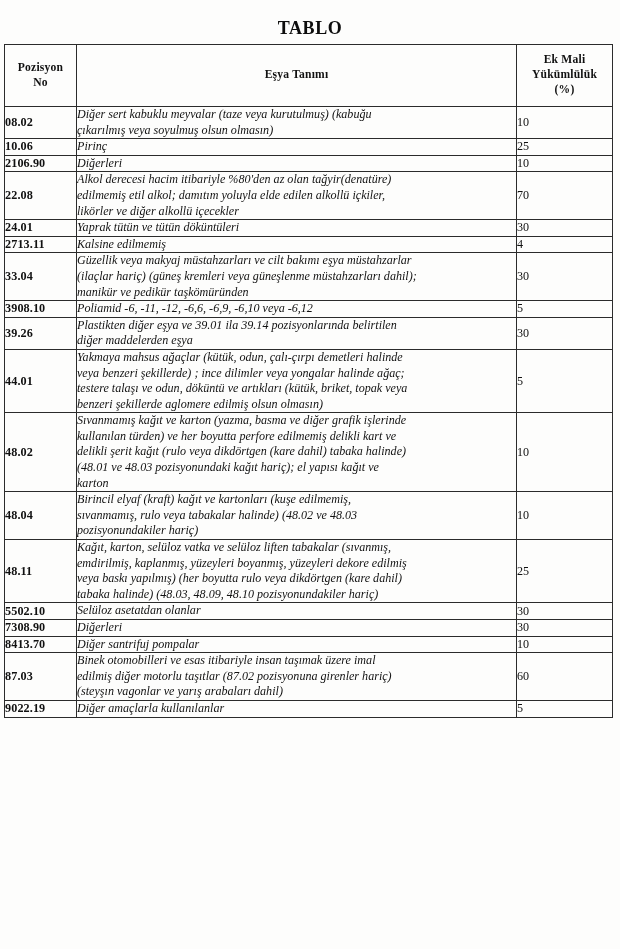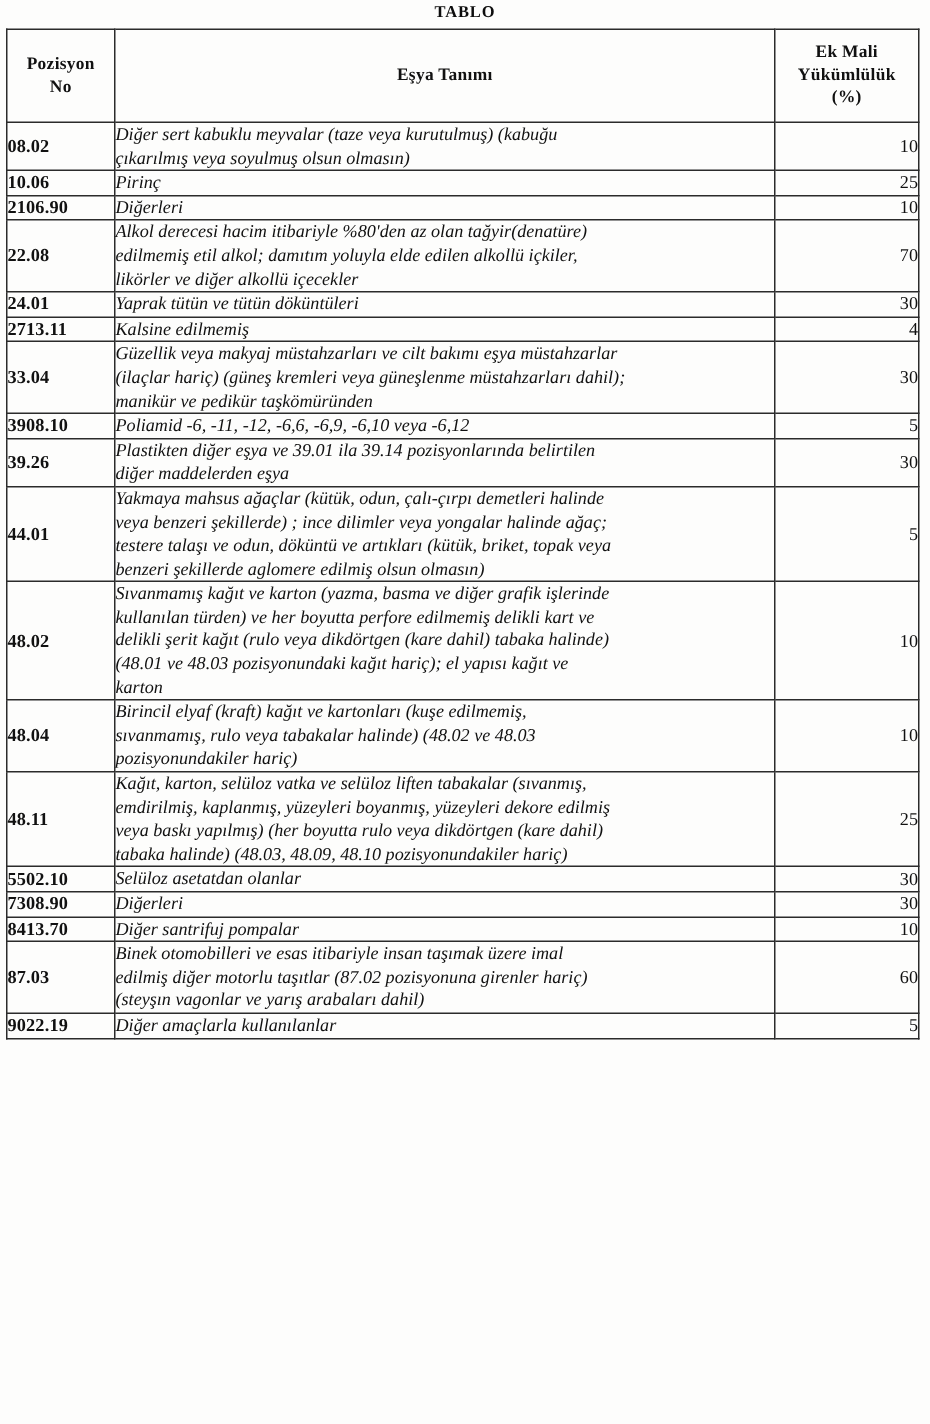--- a/index.html
+++ b/index.html
@@ -17,23 +17,23 @@
   .page {
     position: relative;
     width: 620px;
     height: 949px;
     background: #fdfdfc;
   }
   .doc-title {
     text-align: center;
     font-family: "Liberation Serif", "DejaVu Serif", serif;
     font-weight: bold;
-    font-size: 11px;
+    font-size: 18px;
     letter-spacing: 0.6px;
-    padding-top: 2px;
+    padding-top: 18px;
     padding-bottom: 5px;
     color: #0d0d0d;
   }
   table.tablo {
     border-collapse: collapse;
     width: 608px;
     margin-left: 4px;
     table-layout: fixed;
     border: 1.6px solid #1a1a1a;
   }
@@ -69,21 +69,21 @@
     margin-left: 35px;
   }
   td.desc {
     font-size: 12.1px;
     text-align: left;
     line-height: 1.29;
     padding: 2px 5px 3px 6px;
   }
   td.rate {
     font-size: 12.1px;
-    text-align: right;
+    text-align: left;
     padding: 2px 3px;
   }
   td.desc .ln { display: block; white-space: nowrap; font-style: italic; }
 </style>
 </head>
 <body>
 
 <div class="page">
 
   <div class="doc-title">TABLO</div>

